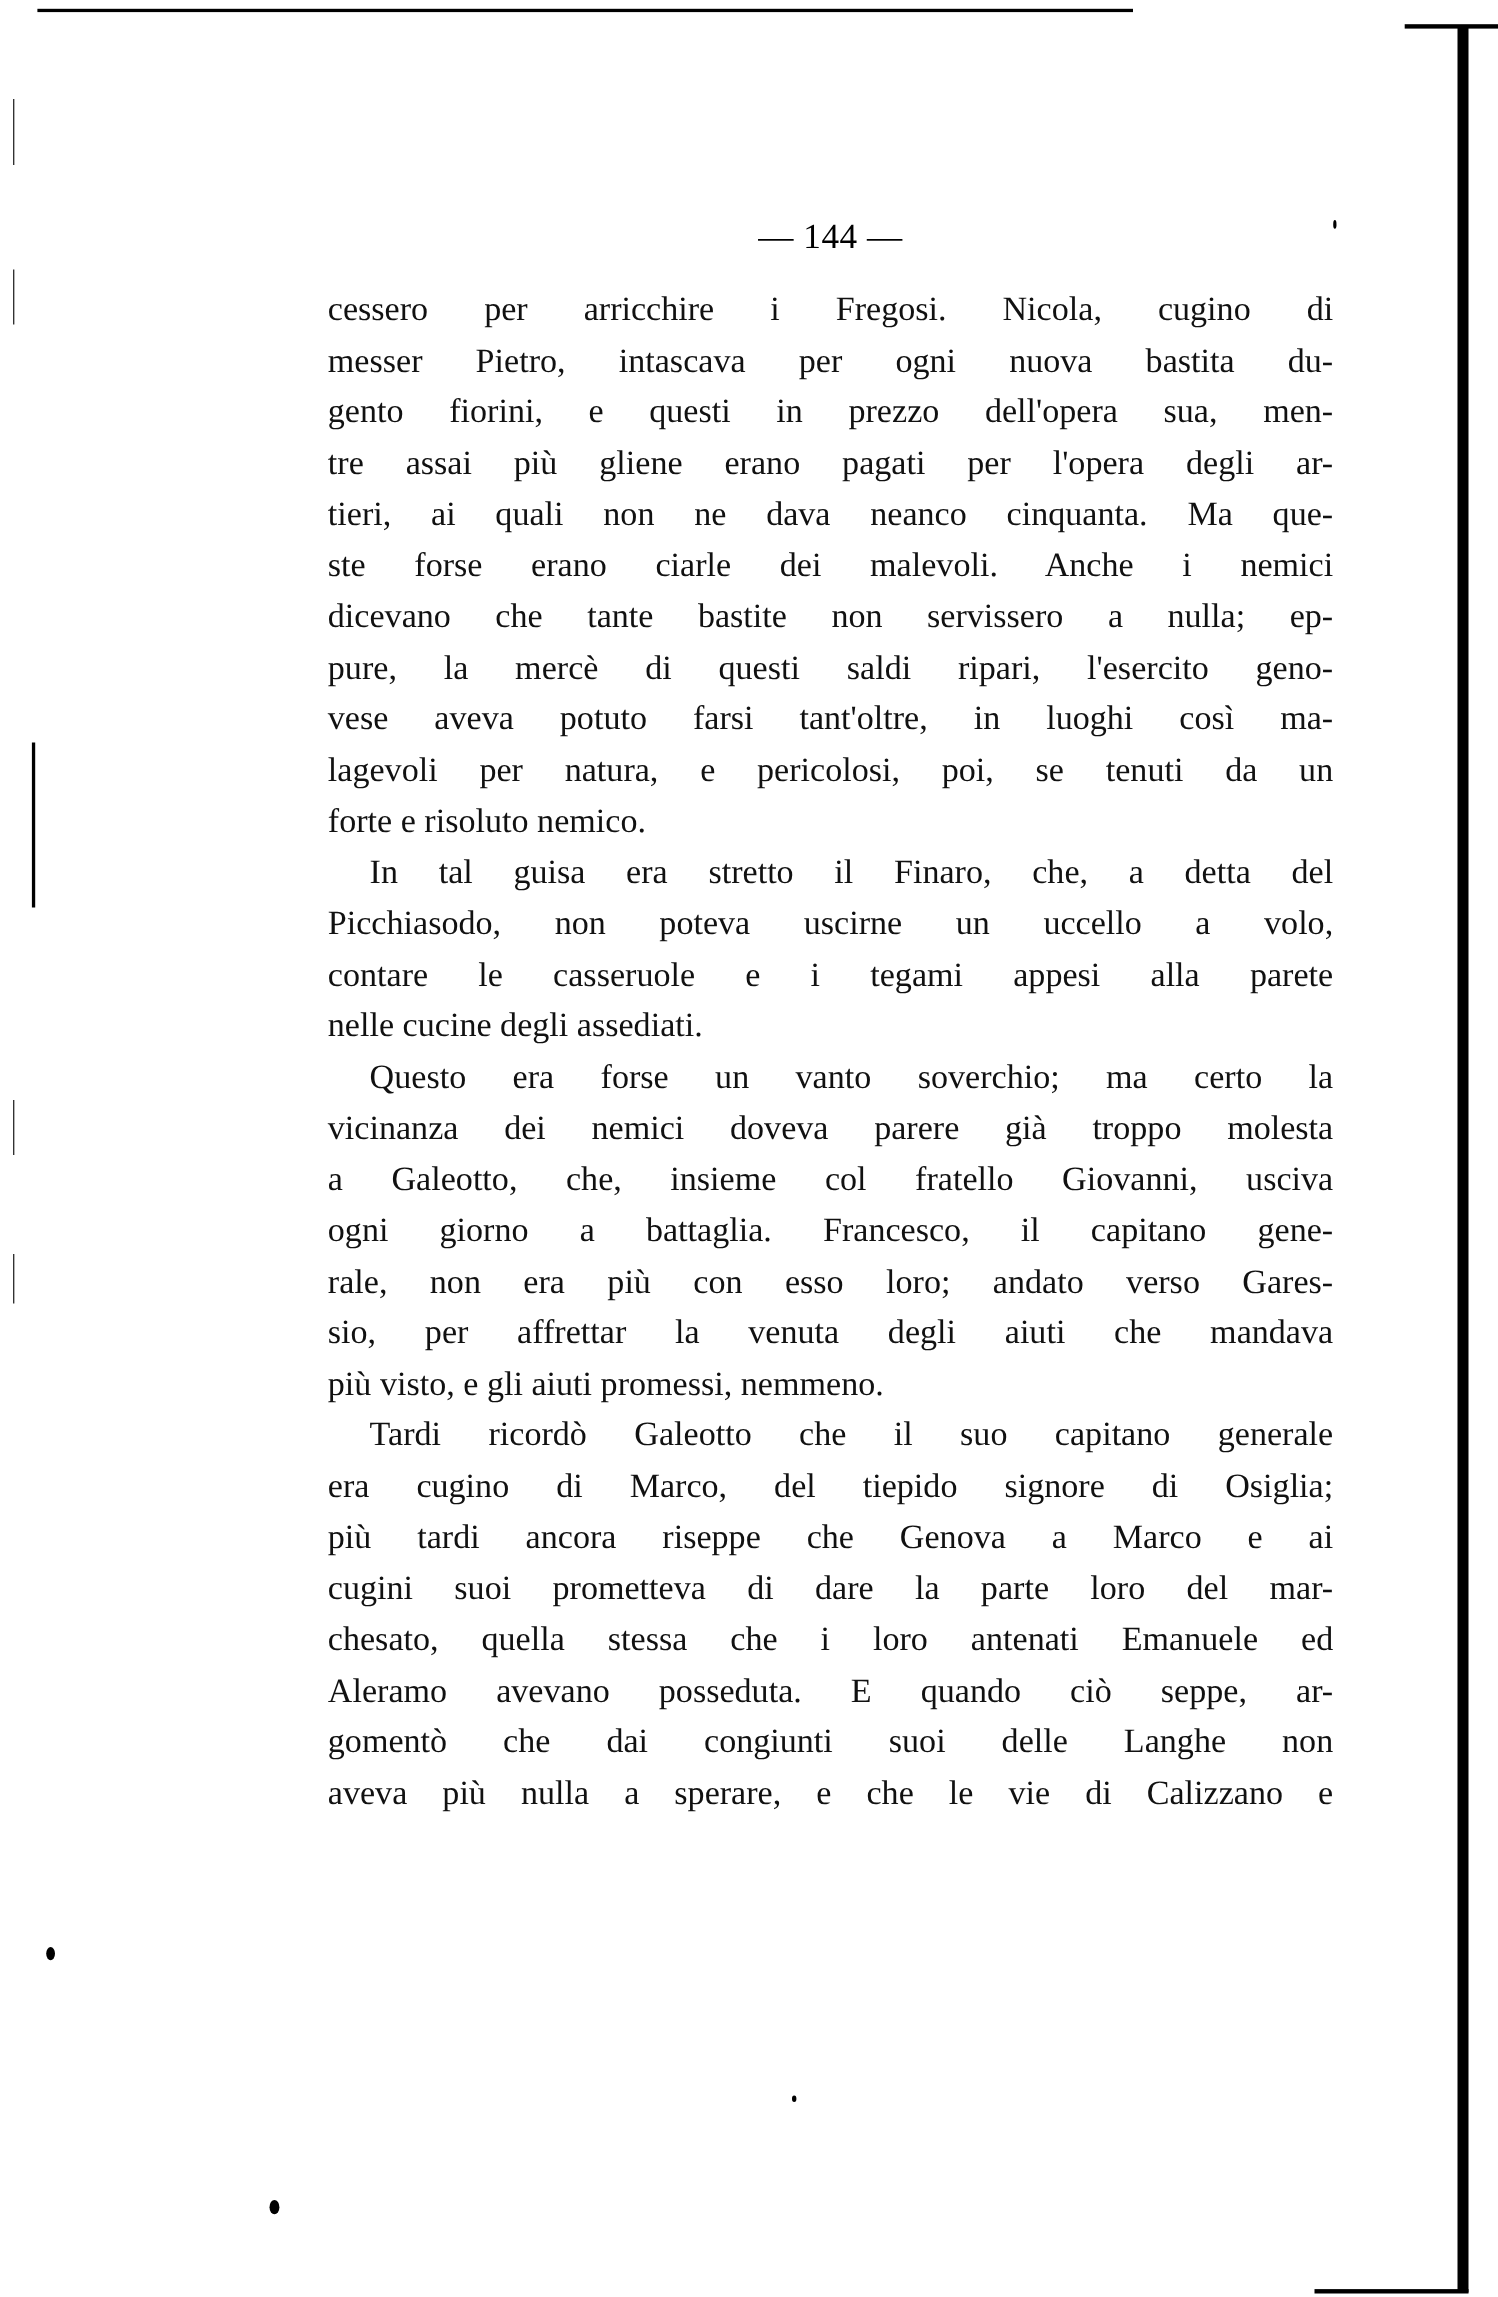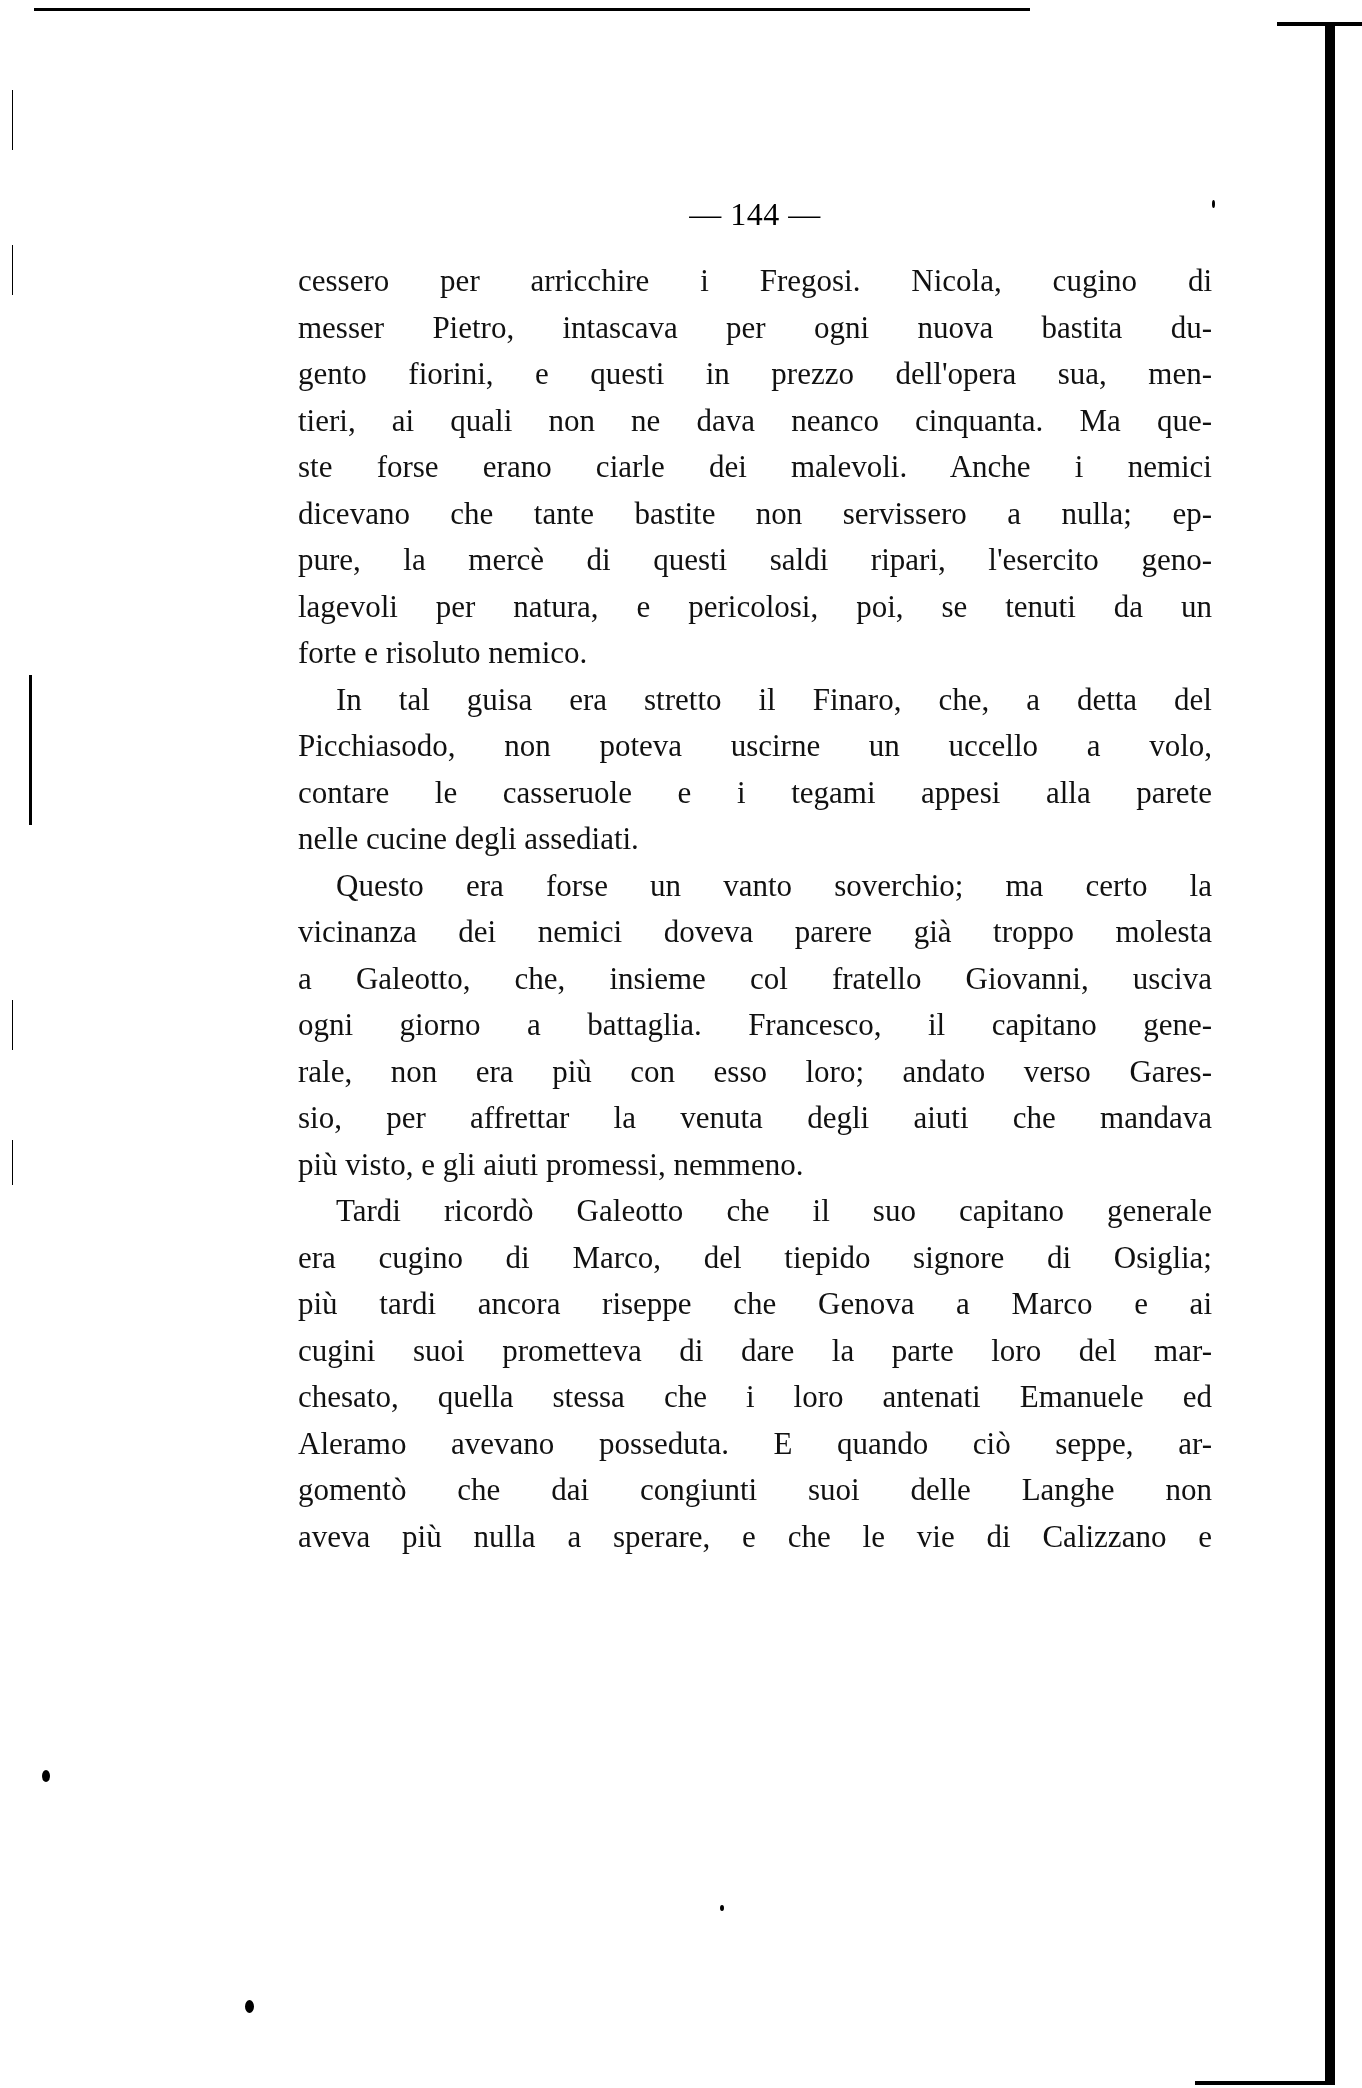--- a/index.html
+++ b/index.html
@@ -45,24 +45,26 @@
   <div class="speck" style="left:1212px;top:200px;width:3px;height:8px;"></div>
   <div class="speck" style="left:720px;top:1905px;width:4px;height:6px;"></div>
 
   <div class="page-number">— 144 —</div>
 
   <div class="body-text">
     <div>
       <span class="line">cessero per arricchire i Fregosi. Nicola, cugino di</span>
       <span class="line">messer Pietro, intascava per ogni nuova bastita du-</span>
       <span class="line">gento fiorini, e questi in prezzo dell'opera sua, men-</span>
+      <span class="line">tre assai più gliene erano pagati per l'opera degli ar-</span>
       <span class="line">tieri, ai quali non ne dava neanco cinquanta. Ma que-</span>
       <span class="line">ste forse erano ciarle dei malevoli. Anche i nemici</span>
       <span class="line">dicevano che tante bastite non servissero a nulla; ep-</span>
       <span class="line">pure, la mercè di questi saldi ripari, l'esercito geno-</span>
+      <span class="line">vese aveva potuto farsi tant'oltre, in luoghi così ma-</span>
       <span class="line">lagevoli per natura, e pericolosi, poi, se tenuti da un</span>
       <span class="line last">forte e risoluto nemico.</span>
     </div>
     <div>
       <span class="line indent">In tal guisa era stretto il Finaro, che, a detta del</span>
       <span class="line">Picchiasodo, non poteva uscirne un uccello a volo,</span>
       <span class="line">contare le casseruole e i tegami appesi alla parete</span>
       <span class="line last">nelle cucine degli assediati.</span>
     </div>
     <div>

